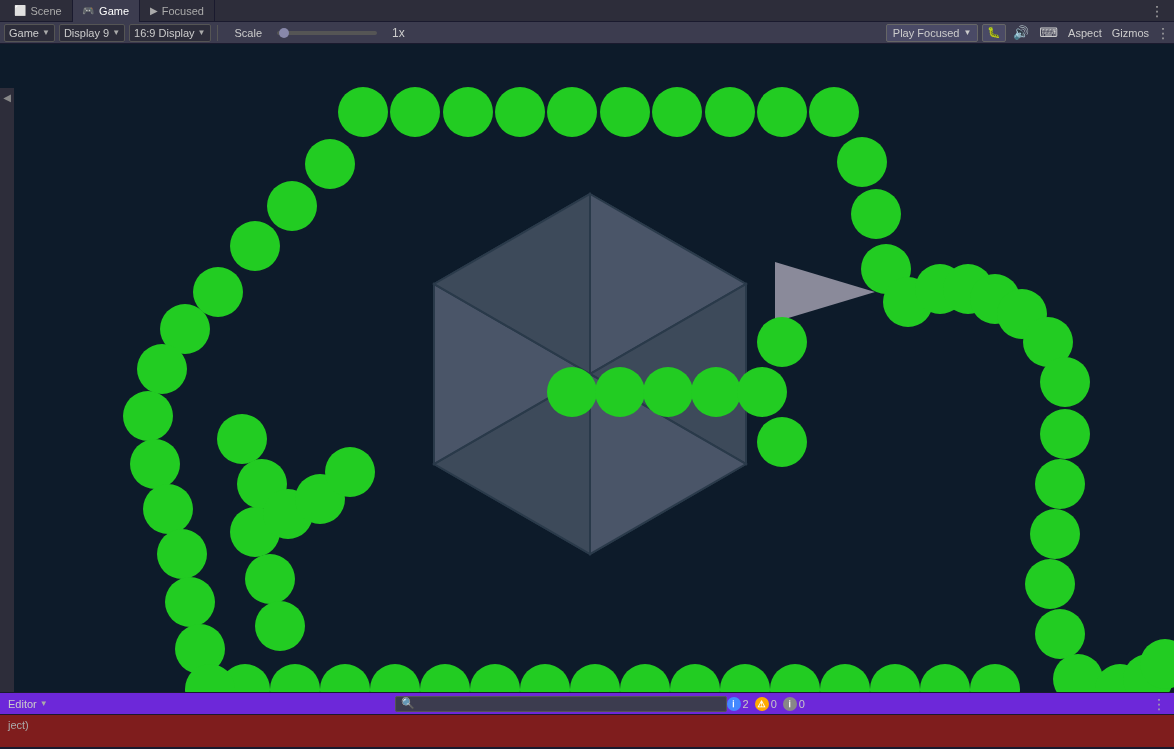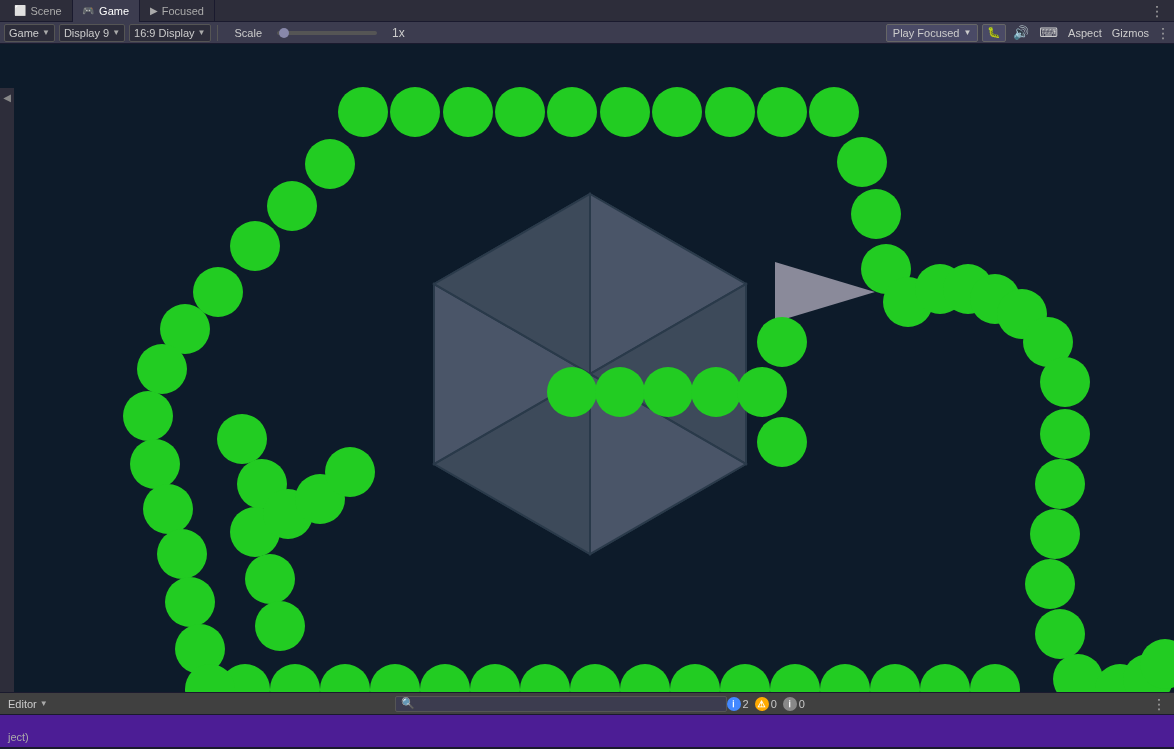--- a/index.html
+++ b/index.html
@@ -176,21 +176,21 @@
       top: 0;
       left: 0;
       width: 100%;
       height: 100%;
     }
 
     
     .status-bar {
       display: flex;
       align-items: center;
-      background: #404040;
+      background: #6d28d9;
       height: 22px;
       padding: 0 8px;
       border-top: 1px solid #1a1a2e;
       gap: 0;
     }
     .editor-select {
       display: flex;
       align-items: center;
       gap: 3px;
       font-size: 11px;
@@ -244,22 +244,22 @@
     .status-bar-more {
       margin-left: auto;
       color: #aaa;
       font-size: 14px;
       cursor: pointer;
     }
 
     
     .bottom-text-bar {
       display: flex;
-      align-items: flex-start;
-      background: #4c1d95;
+      align-items: flex-end;
+      background: #7f1d1d;
       height: 22px;
       padding: 16px 8px;
       font-size: 11px;
       color: #aaa;
       border-top: 1px solid #1a1a2e;
     }
 
     
     .left-panel {
       position: absolute;

